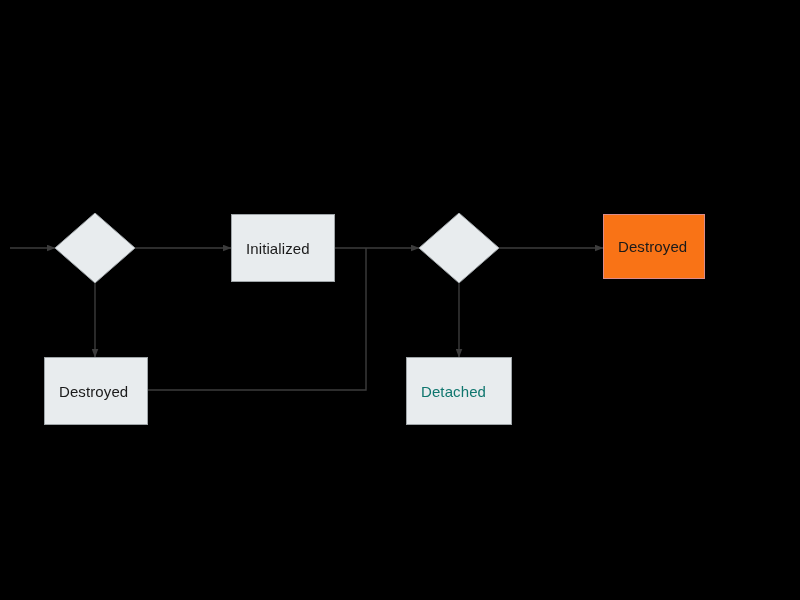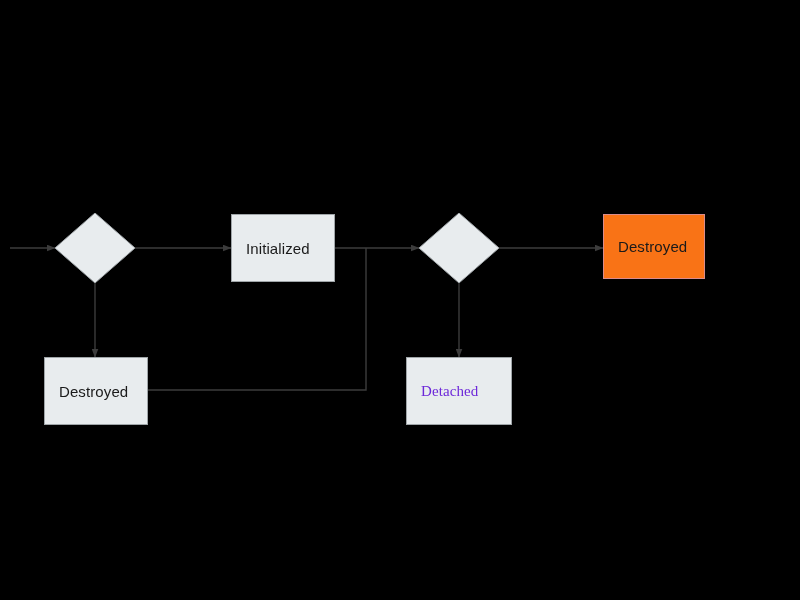--- a/index.html
+++ b/index.html
@@ -83,20 +83,20 @@
       </div>
       <div class="node rect" style="left: 44px; top: 357px; width: 104px; height: 68px; background: rgb(232, 236, 238); border: 1px solid rgb(159, 165, 168);">
         <span class="label" style="color: rgb(26, 26, 26);">Destroyed</span>
       </div>
       <div class="node diamond" style="left: 419px; top: 213px; width: 80px; height: 70px;">
         <svg class="diamond-shape" width="80" height="70" viewBox="0 0 80 70">
           <polygon points="40,0 80,35 40,70 0,35" fill="#e8ecee" stroke="#9fa5a8" stroke-width="1"></polygon>
         </svg>
       </div>
       <div class="node rect" style="left: 406px; top: 357px; width: 106px; height: 68px; background: rgb(232, 236, 238); border: 1px solid rgb(159, 165, 168);">
-        <span class="label" style="color: #6d28d9; font-family: Liberation Serif, serif;">Detached</span>
+        <span class="label" style="color: #0f766e;">Detached</span>
       </div>
       <div class="node rect" style="left: 603px; top: 214px; width: 102px; height: 65px; background: #f97316; border: 1px solid rgb(217, 140, 140);">
         <span class="label" style="color: rgb(26, 26, 26);">Destroyed</span>
       </div>
     </div>
 
 </div>
 
 </body></html>

